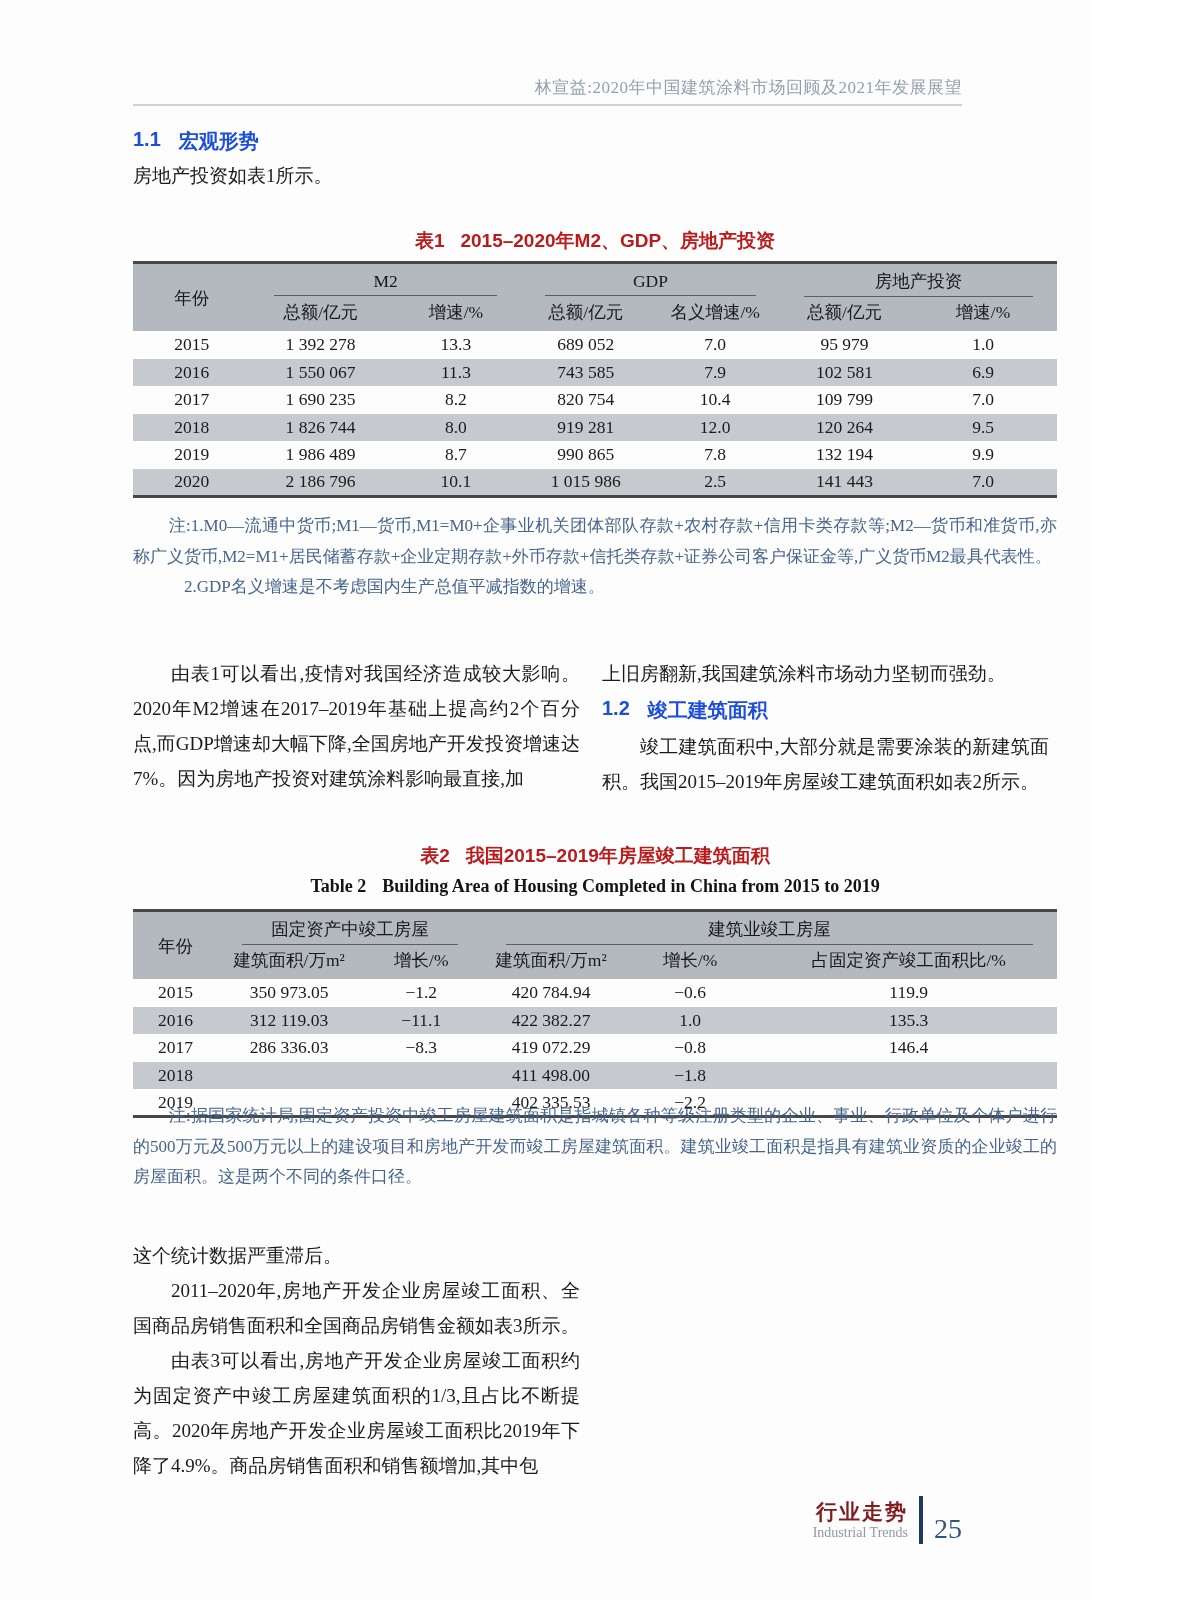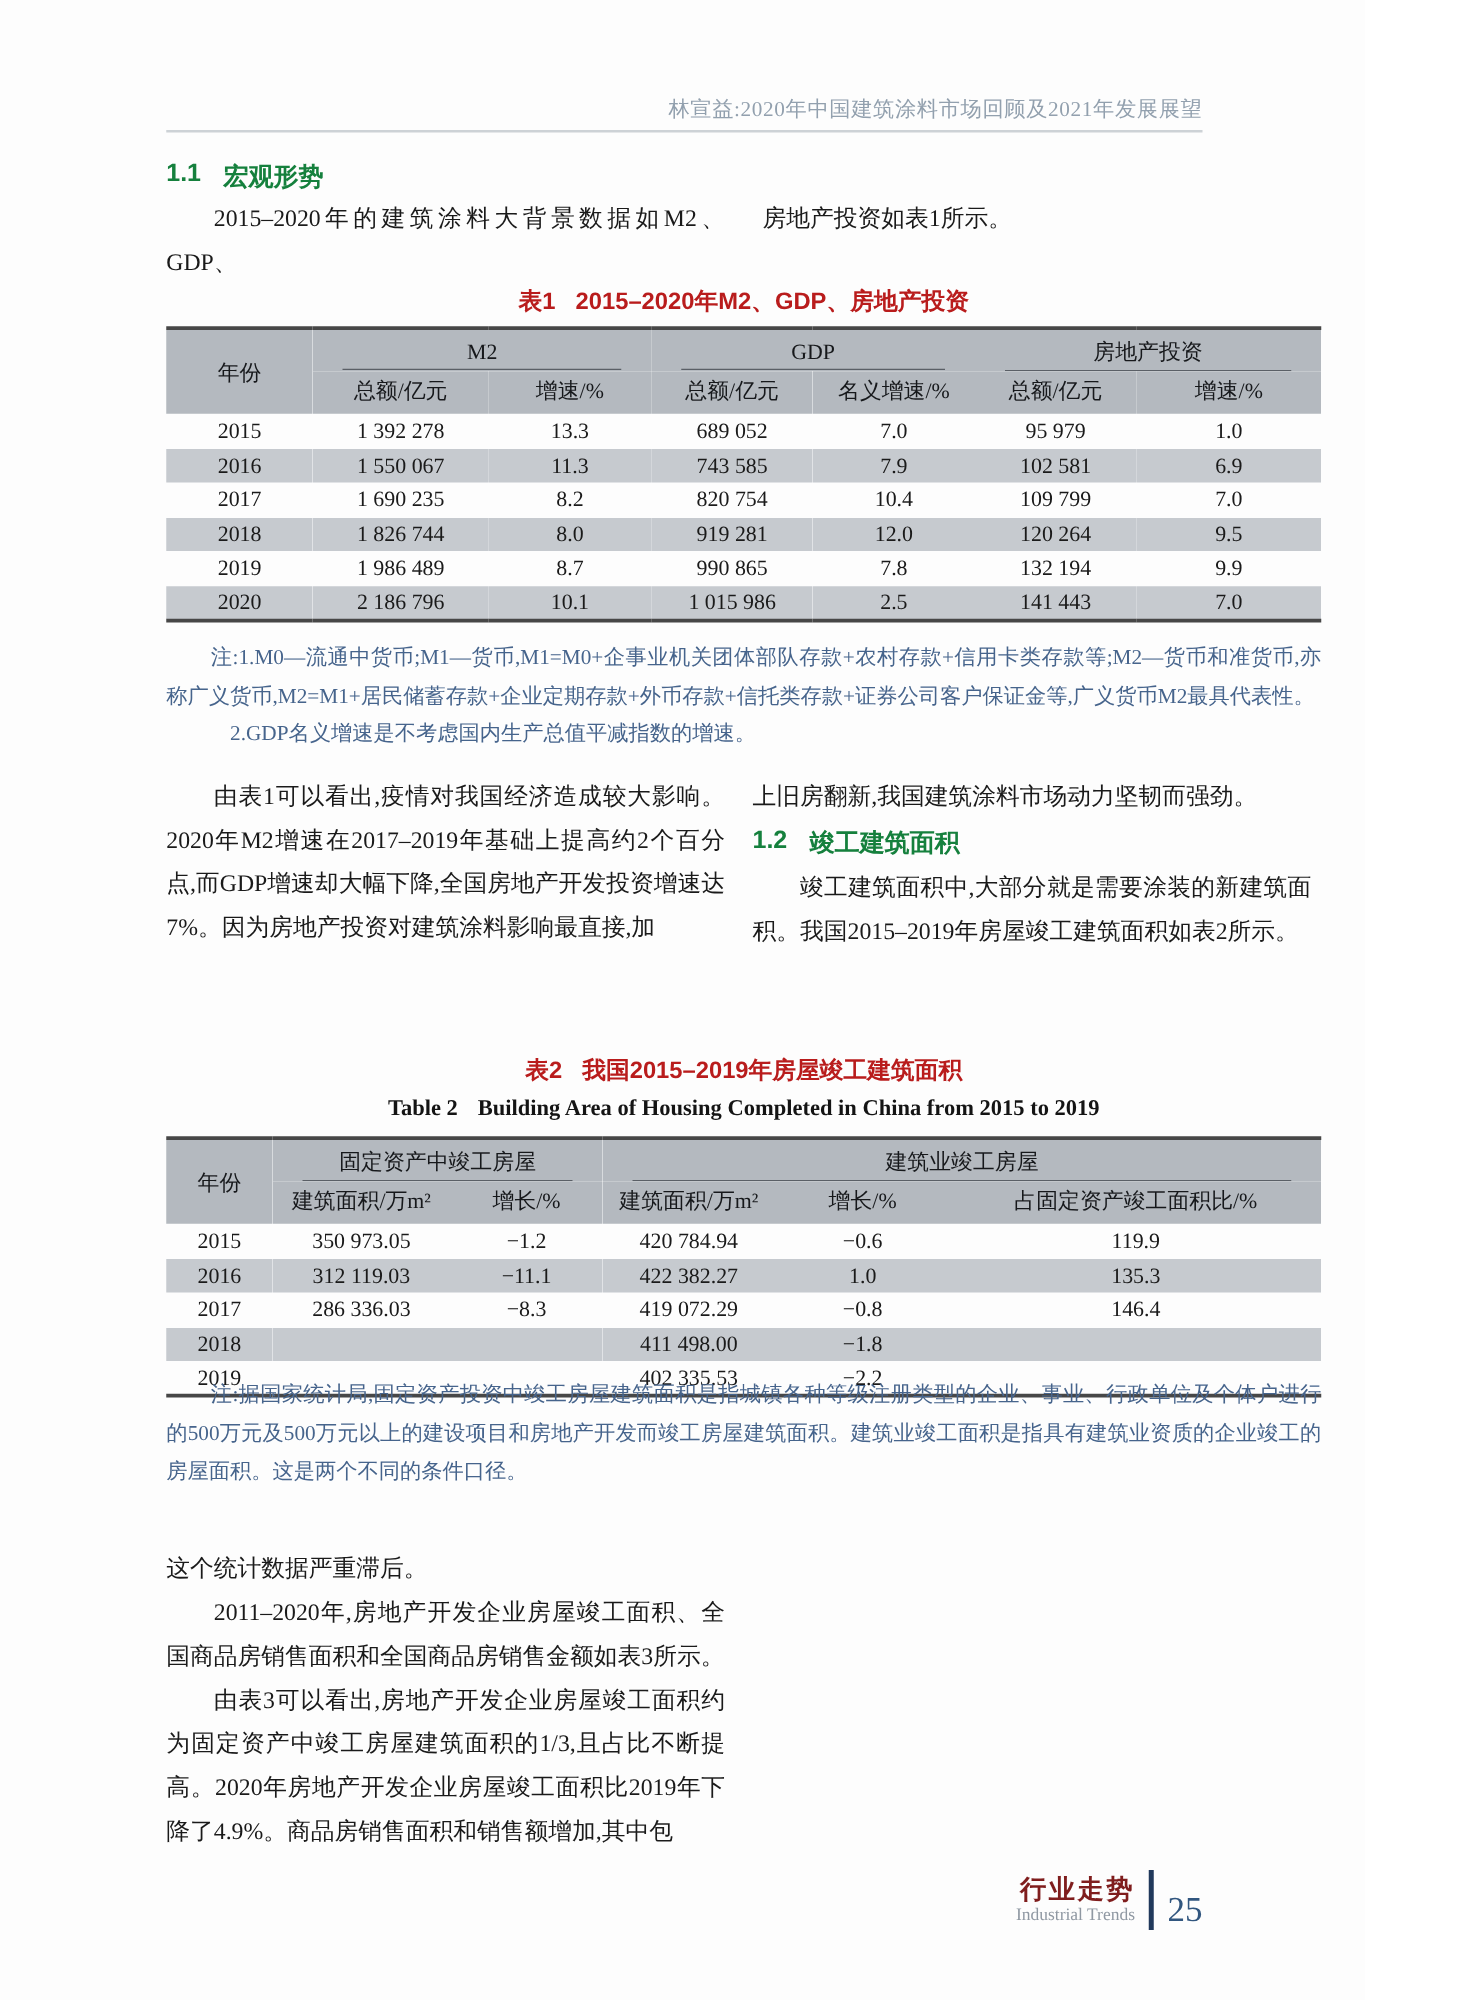--- a/index.html
+++ b/index.html
@@ -6,30 +6,30 @@
   .page{position:relative;width:1092px;height:1600px;background:#fdfdfd;overflow:hidden;
         font-family:"Liberation Serif","DejaVu Serif",serif;color:#1a1a1a;}
 
   
   .running-header{position:absolute;left:133px;right:130px;top:76px;text-align:right;
         font-size:17px;color:#92a0ae;letter-spacing:0.5px;}
   .header-rule{position:absolute;left:133px;right:130px;top:104px;border-top:2px solid #cdd2d6;}
 
   
   .sec-heading{display:flex;gap:18px;font-family:"Liberation Sans","DejaVu Sans",sans-serif;
-        font-weight:700;font-size:20px;color:#15803d;}
+        font-weight:700;font-size:20px;color:#1d4ed8;}
   .sec-11{position:absolute;left:133px;top:128px;}
 
   
   .cols{position:absolute;left:133px;width:924px;display:flex;gap:30px;}
   .col{width:447px;}
   .col p{margin:0;text-align:justify;font-size:19px;line-height:35px;color:#1a1a1a;}
   .col p.indent{text-indent:2em;}
   .intro-row{top:158px;}
-  .mid-row{top:620px;gap:22px;}
+  .mid-row{top:656px;gap:22px;}
   .bottom-row{top:1238px;}
   .h12{margin:6px 0 5px 0;}
 
   
   .table-block{position:absolute;left:133px;width:924px;}
   .t1{top:228px;} .t2{top:843px;}
   .cap-zh{text-align:center;font-family:"Liberation Sans","DejaVu Sans",sans-serif;
         font-weight:700;font-size:19px;color:#b91c1c;margin:0 0 7px 0;}
   .cap-en{text-align:center;font-weight:700;font-size:18px;color:#141414;margin:0 0 12px 0;}
   .cap-gap{margin-left:16px;}
@@ -68,23 +68,20 @@
 
   <div class="running-header">林宣益:2020年中国建筑涂料市场回顾及2021年发展展望</div>
   <div class="header-rule"></div>
 
   <div class="sec-heading sec-11">
     <span>1.1</span>
     <span>宏观形势</span>
   </div>
 
   <div class="cols intro-row">
-    <div class="col">
-      <p class="indent">2015–2020年的建筑涂料大背景数据如M2、GDP、</p>
-    </div>
     <div class="col">
       <p>房地产投资如表1所示。</p>
     </div>
   </div>
 
   <div class="table-block t1">
     <div class="cap-zh">
       <span>表1</span><span class="cap-gap">2015–2020年M2、GDP、房地产投资</span>
     </div>
     <table>

